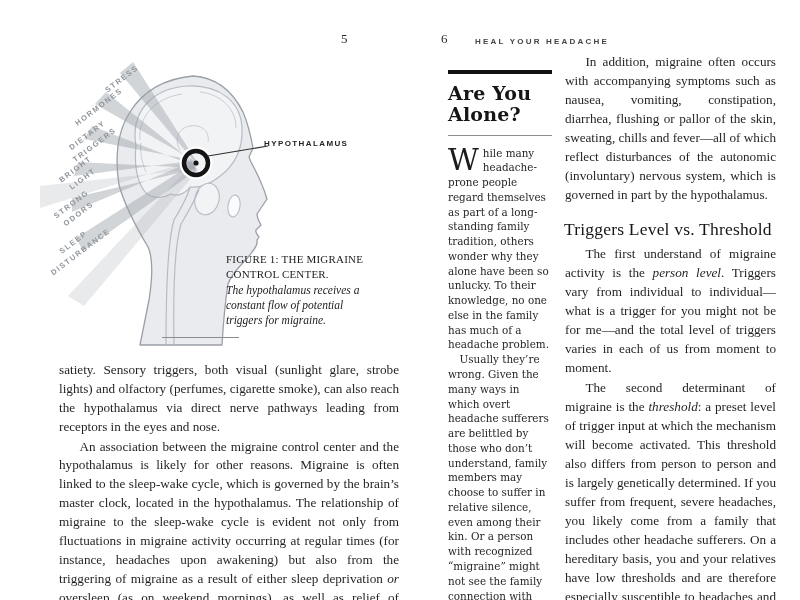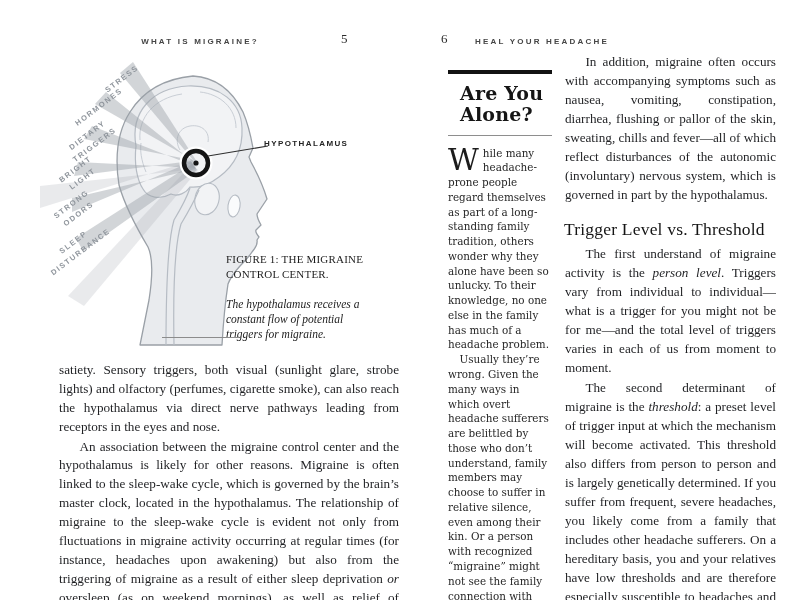--- a/index.html
+++ b/index.html
@@ -17,53 +17,52 @@
 
   
   #fig-svg { position:absolute; left:0; top:0; }
   .fig-label { position:absolute; font-family:"Liberation Sans", sans-serif; font-weight:700;
     font-size:7.5px; letter-spacing:1.6px; color:#8f959c; white-space:pre-line; text-align:center;
     line-height:1.55; transform:translate(-50%,-50%) rotate(-37deg); }
   #hypo-label { position:absolute; left:264px; top:139px; font-family:"Liberation Sans", sans-serif;
     font-weight:700; font-size:8px; letter-spacing:1.4px; color:#242424; }
   .fig-caption { position:absolute; left:226px; top:252px; width:150px; }
   .fig-caption .t { font-weight:400; font-size:11px; line-height:1.32; color:#1d1d1d; letter-spacing:0.2px; }
-  .fig-caption .b { font-style:italic; font-size:11.5px; line-height:1.3; color:#222; margin-top:16px; }
+  .fig-caption .b { font-style:italic; font-size:11.5px; line-height:1.3; color:#222; margin-top:2px; }
   .fig-rule { position:absolute; left:162px; top:337px; width:77px; border-top:1px solid #8c8c8c; }
 
   
   .body-left { position:absolute; left:58px; top:360px; width:342px; font-size:13.2px;
     line-height:1.43; text-align:justify; color:#1f2023; }
   .body-left p, .col-main p { margin:1px; }
   p.indent { text-indent:1.55em; }
   .i { font-style:italic; }
   .sc { font-variant:small-caps; }
 
   
   .sidebar { position:absolute; left:448px; top:70px; width:104px; font-family:"DejaVu Serif", serif; color:#262626; }
   .sidebar-bar { height:4px; background:#121212; }
-  .sidebar-title { font-weight:700; font-size:19px; line-height:1.12; color:#151515; margin-top:9px; letter-spacing:0.2px;margin-left:12px; }
+  .sidebar-title { font-weight:700; font-size:19px; line-height:1.12; color:#151515; margin-top:9px; letter-spacing:0.2px; }
   .sidebar-rule { border-top:1px solid #8e8e8e; margin-top:9px; margin-bottom:10px; }
   .sidebar-body { font-size:10.4px; line-height:1.42; }
   .sidebar-body p { margin:0; }
   .sidebar-body p.indent { text-indent:1.1em; }
   .dropcap { float:left; font-size:30px; line-height:24px; padding:2px 4px 0 0; color:#1c1c1c; }
 
   
   .col-main { position:absolute; left:564px; top:51px; width:213px; font-size:13.2px;
     line-height:1.44; text-align:justify; color:#1f2023; }
   .section-heading { font-size:17.5px; font-weight:400; line-height:1.2; margin:15px 0 4px;
     color:#151515; letter-spacing:0.2px; text-align:left; }
 </style>
 </head>
 <body>
 
 <div class="spread">
 
-  <div class="running-head" id="rh-left">WHAT IS MIGRAINE?</div>
   <div class="folio" id="pn-left">5</div>
   <div class="folio" id="pn-right">6</div>
   <div class="running-head" id="rh-right">HEAL YOUR HEADACHE</div>
 
   <svg id="fig-svg" width="420" height="360" viewBox="0 0 420 360">
 
     <path d="M193,76 Q150,80 130,112 Q112,140 119,185 Q126,210 148,247 Q155,262 149,300 L140,345 L222,345 Q224,310 228,284 Q231,276 240,266 Q248,258 252,252 Q258,245 257,240 L259,237 Q255,232 256,230 L261,225 Q257,218 257,214 L267,199 Q262,182 251,162 L249,157 L253,148 Q249,126 243,112 Q226,78 193,76 Z" fill="#e9ebee" stroke="#9aa0a7" stroke-width="1.3" stroke-linejoin="round"></path>
 
     <path d="M136,146 C130,112 152,88 188,86 C220,85 241,102 242,128 C243,150 234,166 219,177 C210,184 199,188 190,187 C186,193 178,197 171,194 C160,200 148,198 143,189 C137,180 134,164 136,146 Z" fill="#f2f3f5" stroke="#b6bcc4" stroke-width="1.2"></path>
     <path d="M140,140 C138,118 154,98 182,94 M236,128 C236,108 220,94 200,92 M146,172 C141,160 140,150 141,143 M180,150 C174,140 178,128 190,126 C202,124 210,132 208,142" fill="none" stroke="#c9ced5" stroke-width="1"></path>
@@ -122,20 +121,20 @@
     <div class="sidebar-body">
         <p><span class="dropcap">W</span><span>hile many headache-prone people regard themselves as part of a long-standing family tradition, others wonder why they alone have been so unlucky. To their knowledge, no one else in the family has much of a headache problem.</span></p>
         <p class="indent"><span>Usually they’re wrong. Given the many ways in which overt headache sufferers are belittled by those who don’t understand, family members may choose to suffer in relative silence, even among their kin. Or a person with recognized “migraine” might not see the family connection with others’ “sick,” “sinus,” “stress” or menstrual headaches. Acorns don’t fall far from the tree, and if you look carefully for migraine—with a broad perspective in mind—you can almost always find it rooted nearby. ◆</span></p>
       </div>
   </div>
 
   <div class="col-main">
     <div>
         <p class="indent"><span>In addition, migraine often occurs with accompanying symptoms such as nausea, vomiting, constipation, diarrhea, flushing or pallor of the skin, sweating, chills and fever—all of which reflect disturbances of the autonomic (involuntary) nervous system, which is governed in part by the hypothalamus.</span></p>
       </div>
-    <div class="section-heading">Trigger Level vs. Threshold</div>
+    <div class="section-heading">Triggers Level vs. Threshold</div>
     <div>
         <p class="indent"><span>The first understand of migraine activity is the </span><span class="i">person level</span><span>. Triggers vary from individual to individual—what is a trigger for you might not be for me—and the total level of triggers varies in each of us from moment to moment.</span></p>
         <p class="indent"><span>The second determinant of migraine is the </span><span class="i">threshold</span><span>: a preset level of trigger input at which the mechanism will become activated. This threshold also differs from person to person and is largely genetically determined. If you suffer from frequent, severe headaches, you likely come from a family that includes other headache sufferers. On a hereditary basis, you and your relatives have low thresholds and are therefore especially susceptible to headaches and other symptoms of migraine.</span></p>
       </div>
   </div>
 
 </div>
 
 </body></html>

